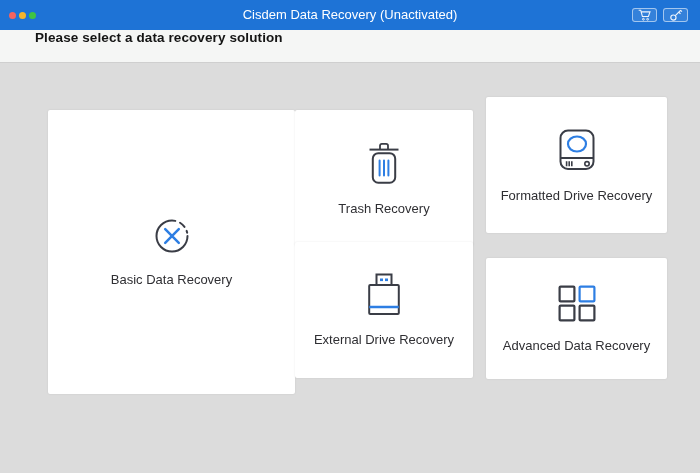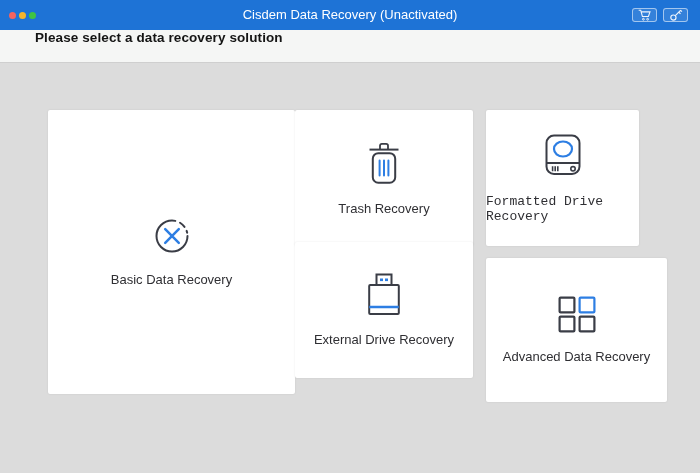--- a/index.html
+++ b/index.html
@@ -43,23 +43,23 @@
   
   .main{position:absolute;left:0;top:63px;width:700px;height:410px;background:var(--main-bg,#dcdcdc);}
   .card{
     position:absolute;background:var(--card-bg,#fff);border-radius:2px;
     box-shadow:0 0 2px rgba(0,0,0,.10);
     display:flex;flex-direction:column;align-items:center;justify-content:center;
     cursor:pointer;
   }
   .card-basic   {left:48px; top:47px; width:247px;height:284px;}
   .card-trash   {left:295px;top:47px; width:178px;height:136px;}
-  .card-format  {left:486px;top:47px; width:153px;height:136px;font-family:Liberation Mono, monospace;}
+  .card-format  {left:486px;top:34px; width:181px;height:136px;}
   .card-external{left:295px;top:179px;width:178px;height:136px;}
-  .card-advanced{left:486px;top:195px;width:181px;height:144px;}
+  .card-advanced{left:486px;top:195px;width:181px;height:121px;}
   .card .icon{display:block;margin-bottom:12px;}
   .card-basic .icon{margin-bottom:14px;}
   .card-label{font-size:13px;color:var(--label-text,#2f2f33);}
   
   .st-dark{stroke:var(--icon-dark,#3a3d46);fill:none;}
   .st-blue{stroke:var(--icon-accent,#2d7ee3);fill:none;}
   .fl-blue{fill:var(--icon-accent,#2d7ee3);}
   .st-white{stroke:#eef4fc;fill:none;}
 </style>
 </head>

